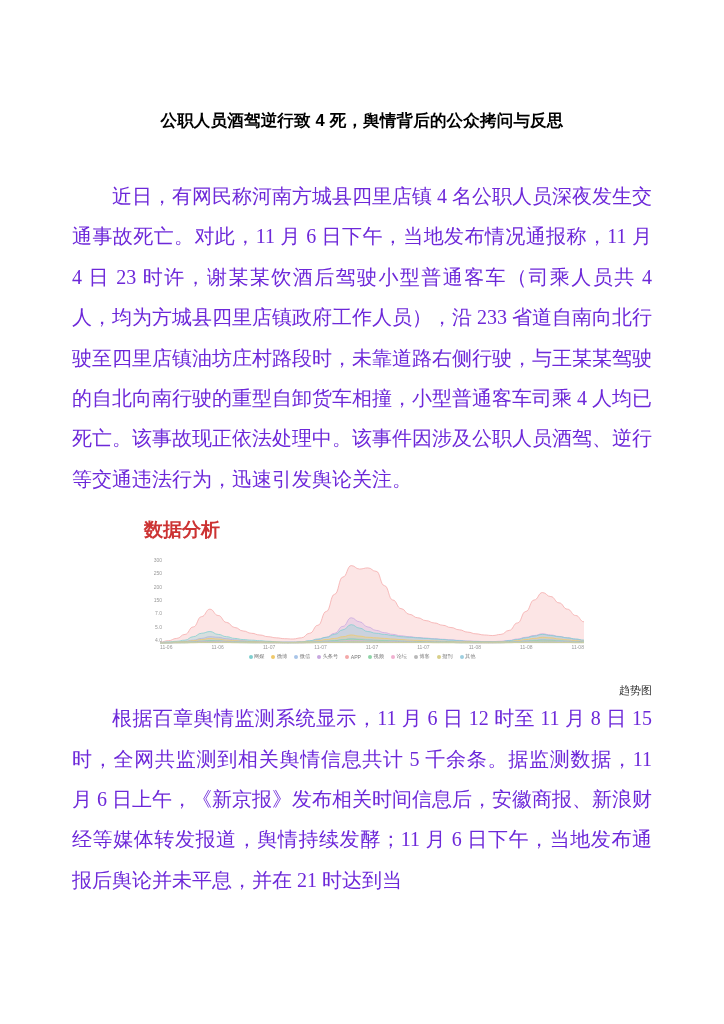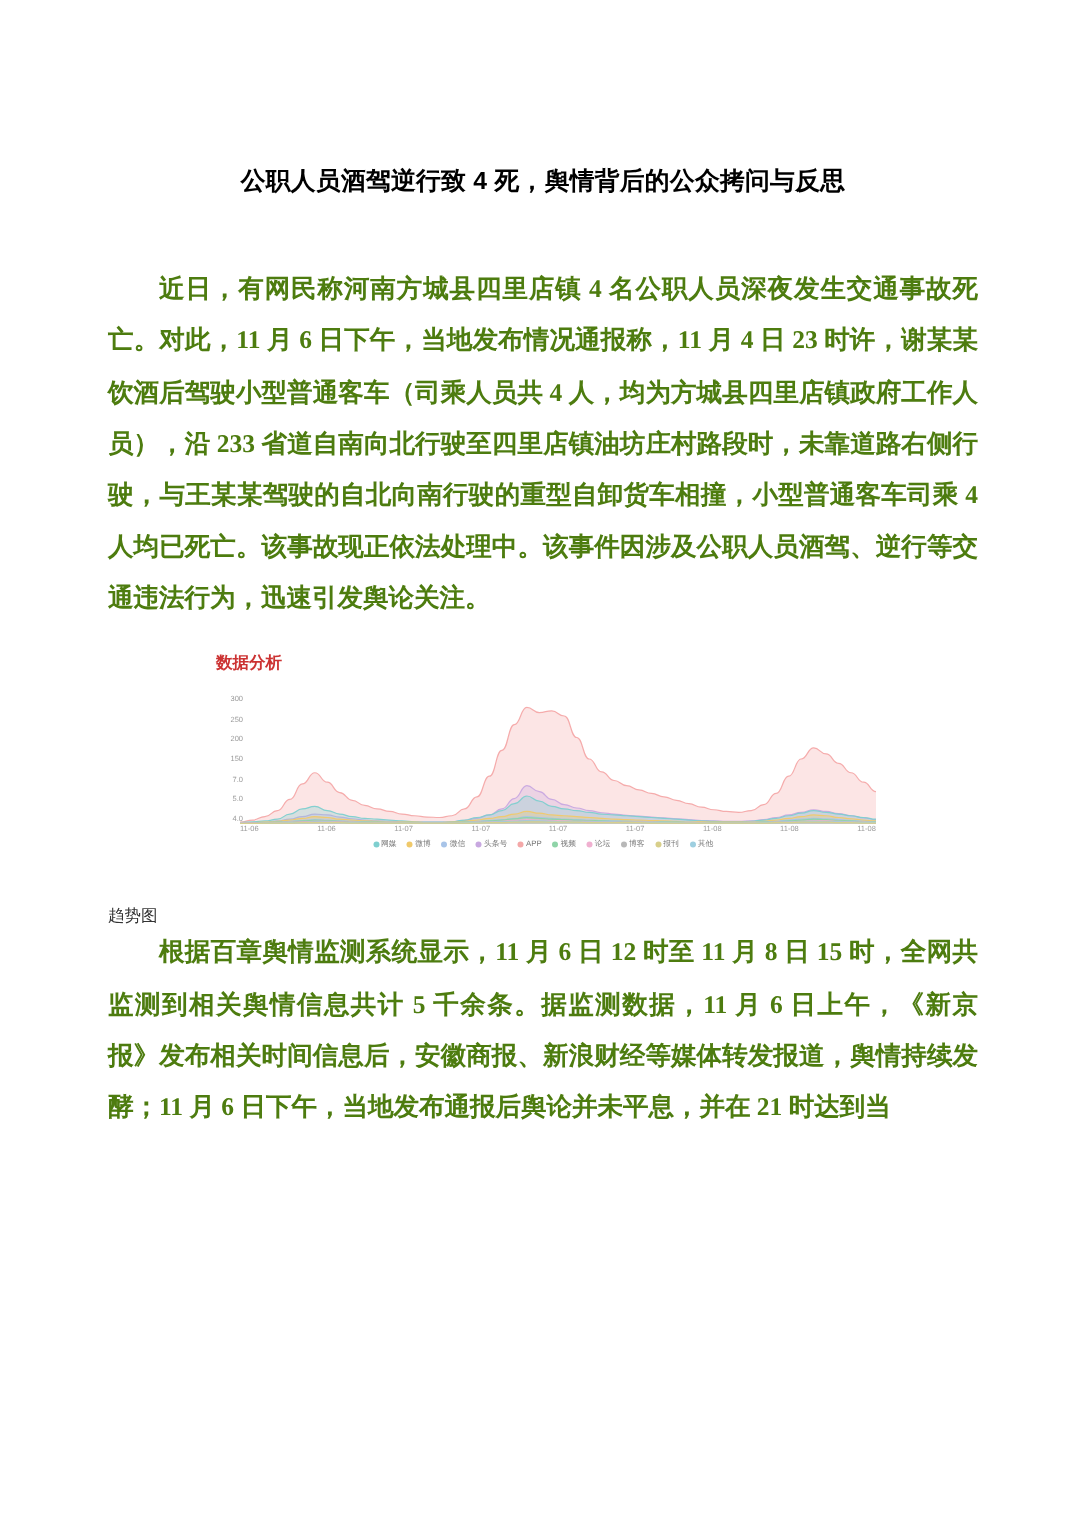--- a/index.html
+++ b/index.html
@@ -27,51 +27,50 @@
     padding-top: 110px;
     text-align: center;
     font-family: "Liberation Sans", "DejaVu Sans", sans-serif;
     font-size: 16.5px;
     font-weight: bold;
     letter-spacing: 0.2px;
     color: #000;
   }
   .body-block {
     margin-top: 44px;
-    font-size: 17px;
+    font-size: 20px;
     line-height: 2.02;
     text-align: justify;
     text-justify: inter-ideograph;
-    color: #4d7c0f;
-    font-weight: bold;
+    color: #6d28d9;
   }
   .body-block p {
     margin: 0;
     text-indent: 2em;
   }
   .section-heading {
     margin: 18px 0 0 0;
     padding-left: 72px;
     font-family: Liberation Mono, monospace;
-    font-size: 11px;
+    font-size: 19px;
     font-weight: bold;
     color: #cc3333;
   }
   .chart-wrap {
     position: relative;
     margin: 6px auto 0 auto;
     width: 520px;
     height: 128px;
   }
   .chart-wrap svg {
     display: block;
   }
   .chart-caption {
-    margin-top: 20px;
-    text-align: left;
+    margin-top: 6px;
+    text-align: right;
     font-size: 11px;
     color: #333;
     font-family: "Liberation Sans", "DejaVu Sans", sans-serif;
   }
   .body-block.second {
     margin-top: 0;
   }
   .legend {
     position: absolute;
     left: 0;

